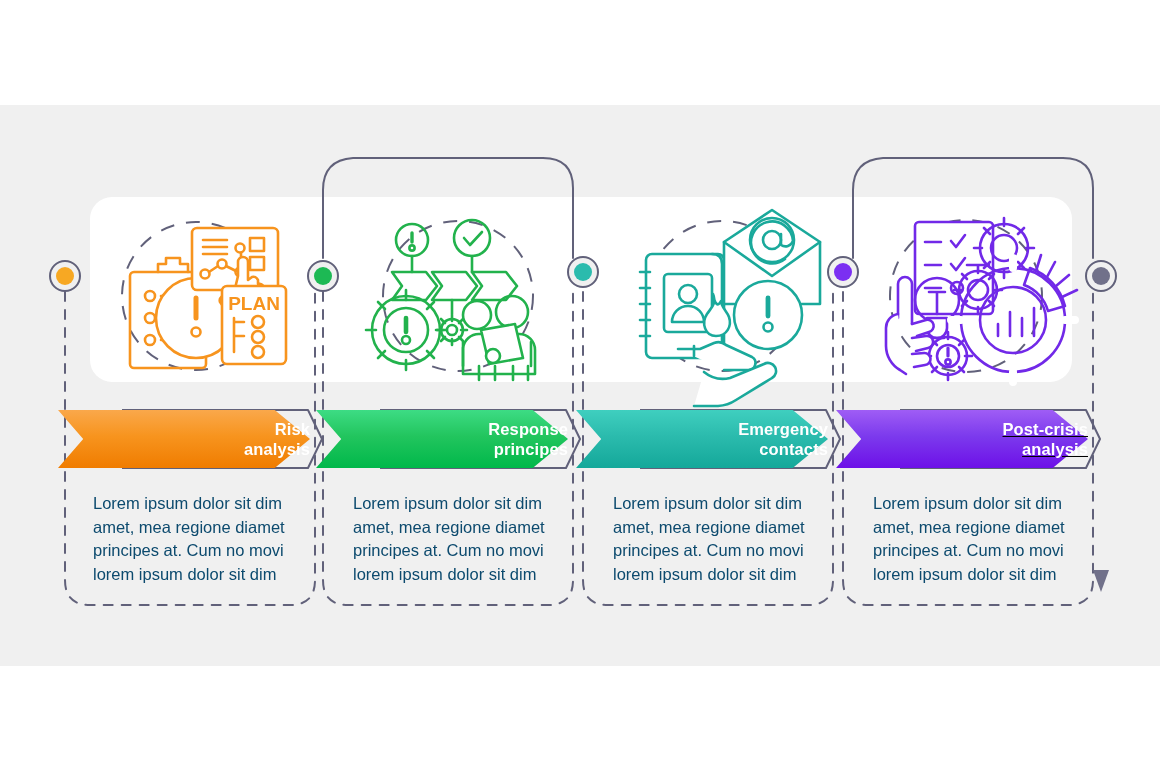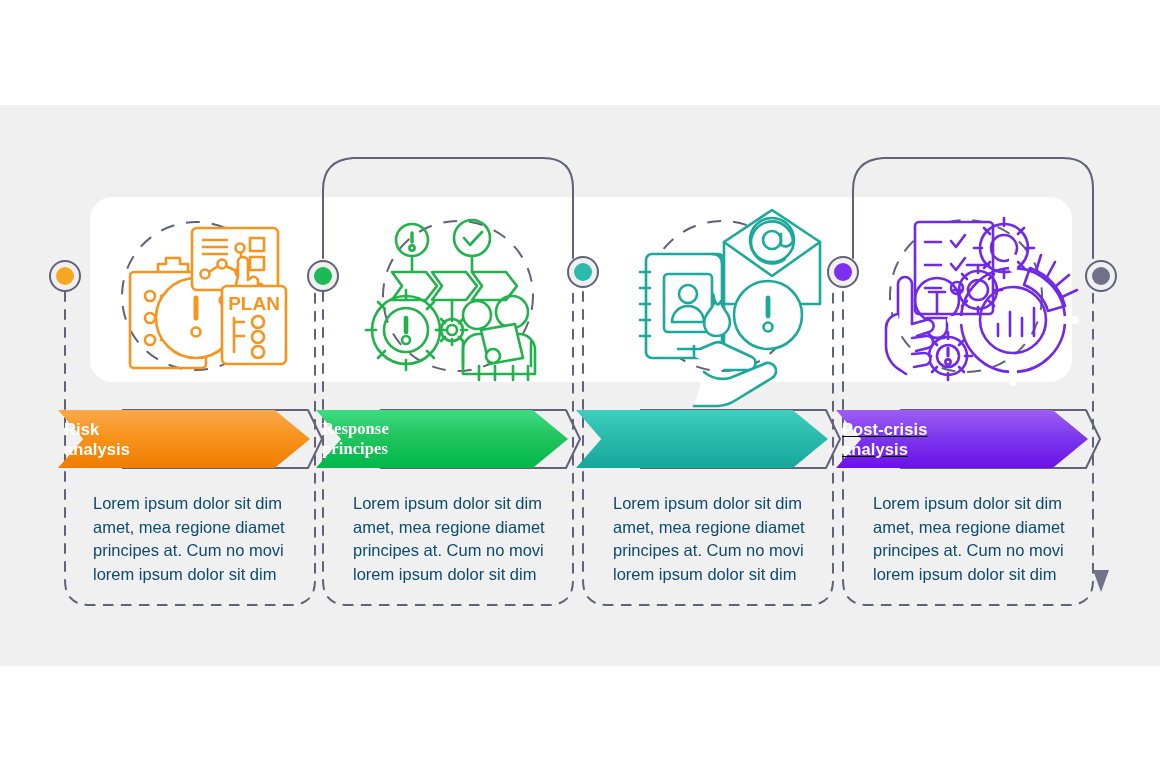--- a/index.html
+++ b/index.html
@@ -60,21 +60,21 @@
     width: 100%; height: 100%;
     clip-path: polygon(0% 0%, 86% 0%, 100% 50%, 86% 100%, 0% 100%, 10% 50%);
   }
   .banner .label {
     position: relative;
     z-index: 2;
     color: #ffffff;
     font-weight: bold;
     font-size: 16.5px;
     line-height: 20px;
-    text-align: left;
+    text-align: right;
     letter-spacing: 0.1px;
     width: 100%;
     padding-left: 6px;
     box-sizing: border-box;
   }
   
   .desc {
     position: absolute;
     top: 492px;
     width: 222px;
@@ -295,30 +295,34 @@
   </svg>
 
   <div class="banner" style="left:58px; width:252px;">
     <div class="shape" style="background:linear-gradient(180deg,#faa84b 0%,#f7941e 45%,#f07c00 100%);"></div>
     <div class="label">
       <span>Risk</span><br>
       <span>analysis</span>
     </div>
   </div>
 
-  <div class="banner" style="left:316px; width:252px;font-family:Liberation Serif, serif;">
+  <div class="banner" style="left:316px; width:252px;">
     <div class="shape" style="background:linear-gradient(180deg,#3ddc84 0%,#22c55e 45%,#00b84a 100%);"></div>
     <div class="label">
       <span>Response</span><br>
       <span>principes</span>
     </div>
   </div>
 
   <div class="banner" style="left:576px; width:252px;">
     <div class="shape" style="background:linear-gradient(180deg,#3fcfbf 0%,#2bbbad 45%,#14a89a 100%);"></div>
+    <div class="label">
+      <span>Emergency</span><br>
+      <span>contacts</span>
+    </div>
   </div>
 
   <div class="banner" style="left:836px; width:252px;text-decoration:underline;">
     <div class="shape" style="background:linear-gradient(180deg,#9f5df5 0%,#7c3aed 45%,#6d10e8 100%);"></div>
     <div class="label">
       <span>Post-crisis</span><br>
       <span>analysis</span>
     </div>
   </div>
 

